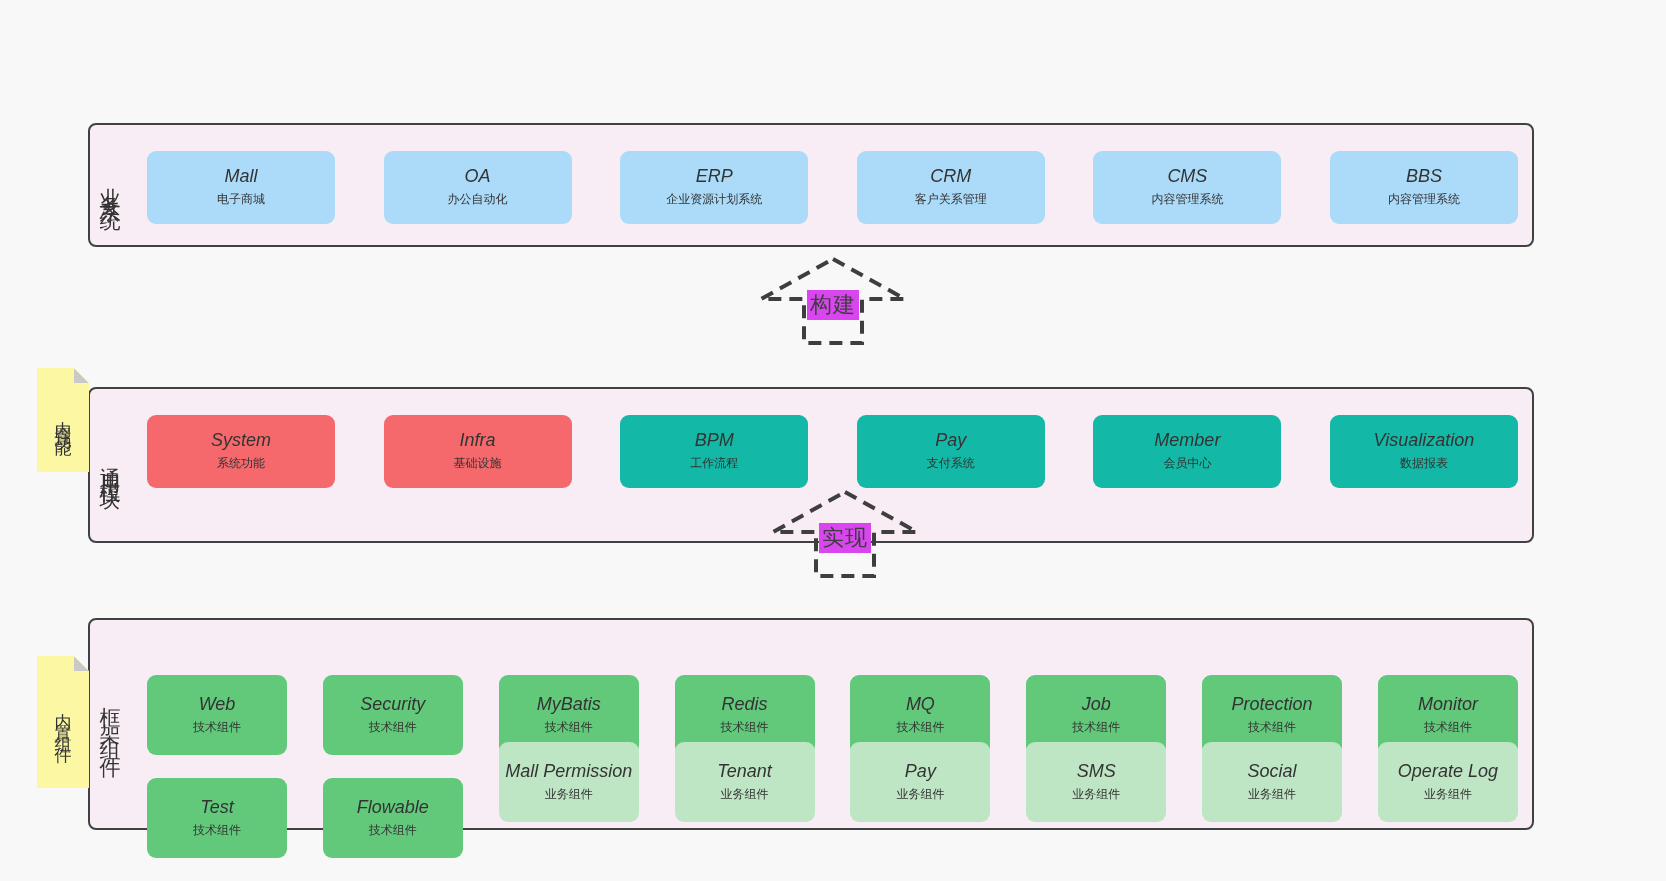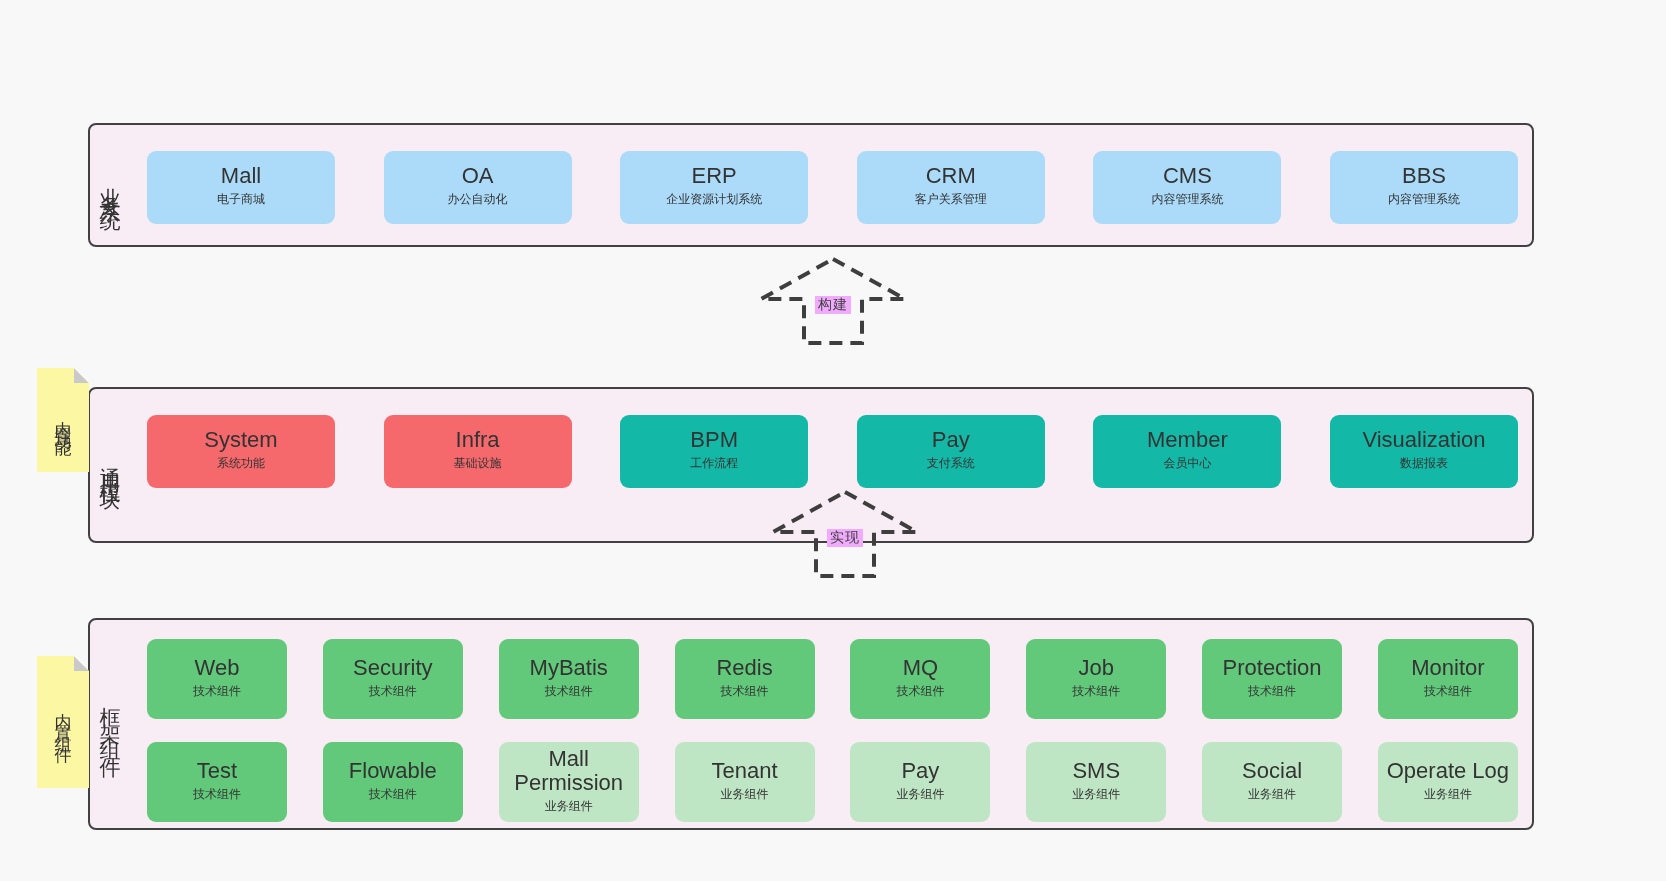--- a/index.html
+++ b/index.html
@@ -42,27 +42,27 @@
   #layer-components .row-1 { top:19px; }
   #layer-components .row-2 { top:122px; }
 
   .box {
     display:flex; flex-direction:column;
     justify-content:center; align-items:center;
     text-align:center; border-radius:9px;
   }
   .w188 { width:188px; height:73px; }
   .w140 { width:140px; height:80px; }
-  .box-name { font-size:22px; line-height:24px; }
+  .box-name { font-size:18px; line-height:24px;font-style:italic; }
   .box-desc { font-size:12px; line-height:23px; }
 
   .blue       { background:#abdbf9; }
   .red        { background:#f5696d; }
   .pink       { background:#14b8a6; }
-  .green      { background:#62c97b; }
+  .green      { background:#62c97b;margin-top:36px; }
   .lightgreen { background:#bfe6c4; }
 
   
   .note {
     position:absolute; left:37px; width:52px; z-index:3;
     background:#fbf7a3;
     display:flex; align-items:center; justify-content:center;
     clip-path:polygon(0 0, calc(100% - 15px) 0, 100% 15px, 100% 100%, 0 100%);
   }
   #note-modules    { top:368px; height:104px; }
@@ -84,22 +84,22 @@
   #arrow-build     { left:758px; top:256px; }
   #arrow-implement { left:770px; top:489px; }
   .arrow svg { display:block; width:100%; height:100%; }
   .arrow-line {
     fill:none; stroke:#3e3e3e; stroke-width:4;
     stroke-dasharray:13 8;
   }
   .arrow-label {
     position:absolute; left:50%; top:54%;
     transform:translate(-50%,-50%);
-    background:#f0abfc; padding:0 3px;
-    font-size:14px; letter-spacing:1px; color:#3e3e3e;
+    background:#d946ef; padding:0 3px;
+    font-size:22px; letter-spacing:1px; color:#3e3e3e;
     white-space:nowrap;
   }
 </style>
 </head>
 <body>
 
 <section class="layer" id="layer-business">
   <div class="layer-label">业务系统</div>
   <div class="row">
     <div class="box blue w188">

